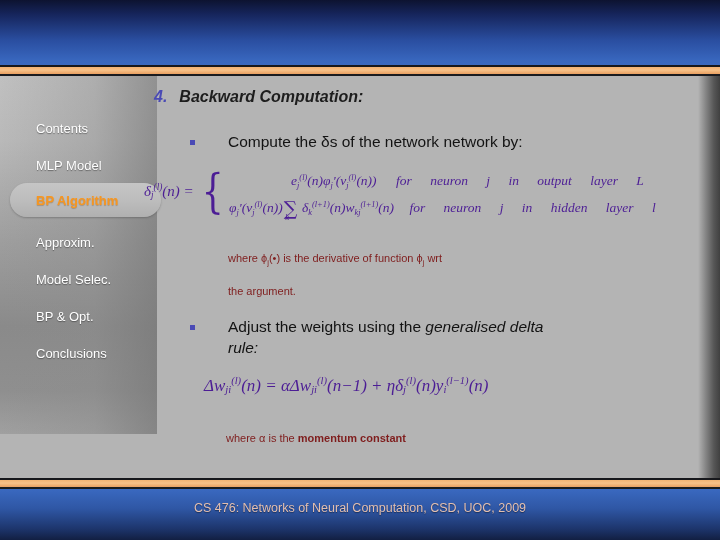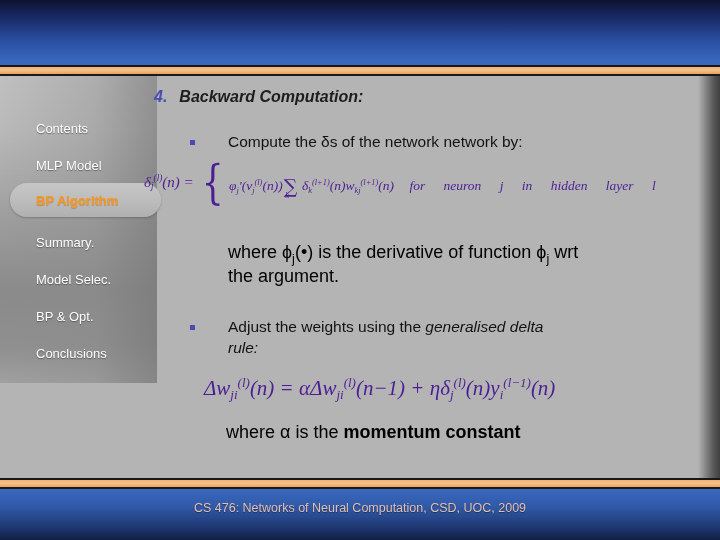--- a/index.html
+++ b/index.html
@@ -67,21 +67,21 @@
     right: 0; top: 76px;
     width: 22px; height: 402px;
     background: linear-gradient(to right, rgba(120,120,120,0) 0%, rgba(95,95,95,.55) 35%, rgba(70,70,70,.85) 72%, rgba(58,58,58,.95) 100%);
   }
 
   
   #sidebar {
     position: absolute;
     left: 0; top: 76px;
     width: 157px;
-    height: 307px;
+    height: 358px;
     background:
       linear-gradient(to right, rgba(175,175,175,0) 0%, rgba(140,140,140,.35) 60%, rgba(120,120,120,.65) 100%),
       linear-gradient(to bottom, #c0c0c0 0%, #b9b9b9 18%, #9e9e9e 46%, #8a8a8a 70%, #8f8f8f 88%, #a0a0a0 100%);
   }
   .nav-item {
     position: absolute;
     left: 0;
     width: 157px;
     height: 29px;
     line-height: 29px;
@@ -131,23 +131,23 @@
   .bullet-text {
     margin-left: 38px;
     font-size: 15.5px;
     color: #131313;
     line-height: 21px;
   }
   .bullet-text i { }
 
   .plain-line {
     position: absolute;
-    font-size: 18px;
-    color: #000000;
-    line-height: 17px;
+    font-size: 11px;
+    color: #7f1d1d;
+    line-height: 28px;
   }
 
   
   .math {
     position: absolute;
     font-family: "Liberation Serif", serif;
     font-style: italic;
     color: #4c1d95;
   }
   .math sup { font-size: .62em; font-style: italic; vertical-align: .62em; }
@@ -178,21 +178,21 @@
     margin: 0 1px;
   }
   .sumsub {
     font-size: 8.5px;
     position: relative;
     left: -13px;
     top: 8px;
     font-style: italic;
   }
 
-  #eq-deltaw { left: 58px; top: 299px; font-size: 21px; white-space: nowrap; text-align: center; }
+  #eq-deltaw { left: 58px; top: 299px; font-size: 17px; white-space: nowrap; text-align: center; }
 
   
   #footer-rule-top { position: absolute; left: 0; top: 478px; width: 720px; height: 2px; background: #17181c; }
   #footer-rule-orange { position: absolute; left: 0; top: 480px; width: 720px; height: 7px; background: linear-gradient(to bottom, #f2b272 0%, #f7c188 45%, #e9a061 100%); }
   #footer-rule-bottom { position: absolute; left: 0; top: 487px; width: 720px; height: 2px; background: #1a1b1f; }
   #footer-band {
     position: absolute;
     left: 0; top: 489px;
     width: 720px; height: 51px;
     background: linear-gradient(to bottom, #3a69c0 0%, #2f57a5 38%, #1d356c 78%, #121f42 100%);
@@ -226,21 +226,21 @@
     <div class="nav-item" style="top:38px">
       <span>Contents</span>
     </div>
     <div class="nav-item" style="top:75px">
       <span>MLP Model</span>
     </div>
     <div class="nav-item active" style="top:110px">
       <span>BP Algorithm</span>
     </div>
     <div class="nav-item" style="top:152px">
-      <span>Summary.</span>
+      <span>Approxim.</span>
     </div>
     <div class="nav-item" style="top:189px">
       <span>Model Selec.</span>
     </div>
     <div class="nav-item" style="top:226px">
       <span>BP &amp; Opt.</span>
     </div>
     <div class="nav-item" style="top:263px">
       <span>Conclusions</span>
     </div>
@@ -257,20 +257,30 @@
       <div class="bullet-text">Compute the δs of the network network by:</div>
     </div>
 
     <div class="math" id="eq-delta">
       <div class="eqwrap">
         <span>
           δ<sub>j</sub><sup>(l)</sup>(n)&nbsp;=
         </span>
         <span class="brace">{</span>
         <span class="cases">
+          <span class="case-line top">
+            e<sub>j</sub><sup>(l)</sup>(n)φ<sub>j</sub>'(v<sub>j</sub><sup>(l)</sup>(n))
+            <span class="wd" style="margin-left:16px">for</span>
+            <span class="wd" style="margin-left:10px">neuron</span>
+            <span class="wd" style="margin-left:10px">j</span>
+            <span class="wd" style="margin-left:10px">in</span>
+            <span class="wd" style="margin-left:10px">output</span>
+            <span class="wd" style="margin-left:10px">layer</span>
+            <span class="wd" style="margin-left:10px">L</span>
+          </span>
           <span class="case-line">
             φ<sub>j</sub>'(v<sub>j</sub><sup>(l)</sup>(n))<span class="sum">∑</span><span class="sumsub">k</span>δ<sub>k</sub><sup>(l+1)</sup>(n)w<sub>kj</sub><sup>(l+1)</sup>(n)
             <span class="wd" style="margin-left:12px">for</span>
             <span class="wd" style="margin-left:10px">neuron</span>
             <span class="wd" style="margin-left:10px">j</span>
             <span class="wd" style="margin-left:10px">in</span>
             <span class="wd" style="margin-left:10px">hidden</span>
             <span class="wd" style="margin-left:10px">layer</span>
             <span class="wd" style="margin-left:10px">l</span>
           </span>

